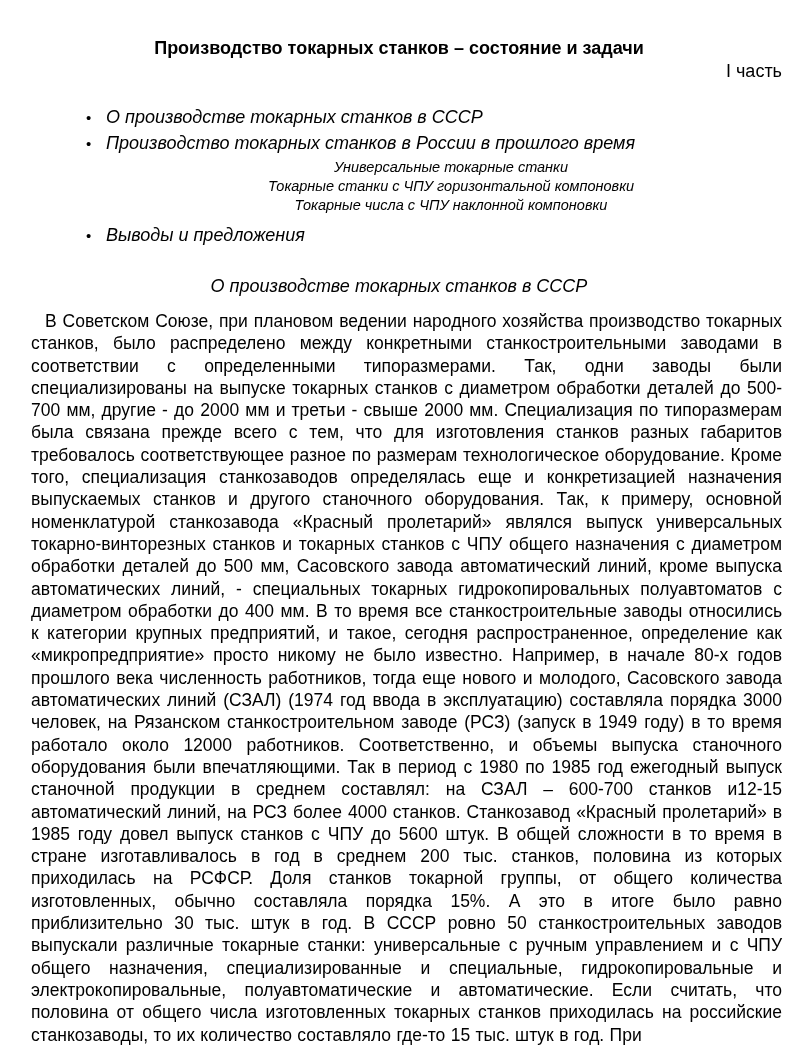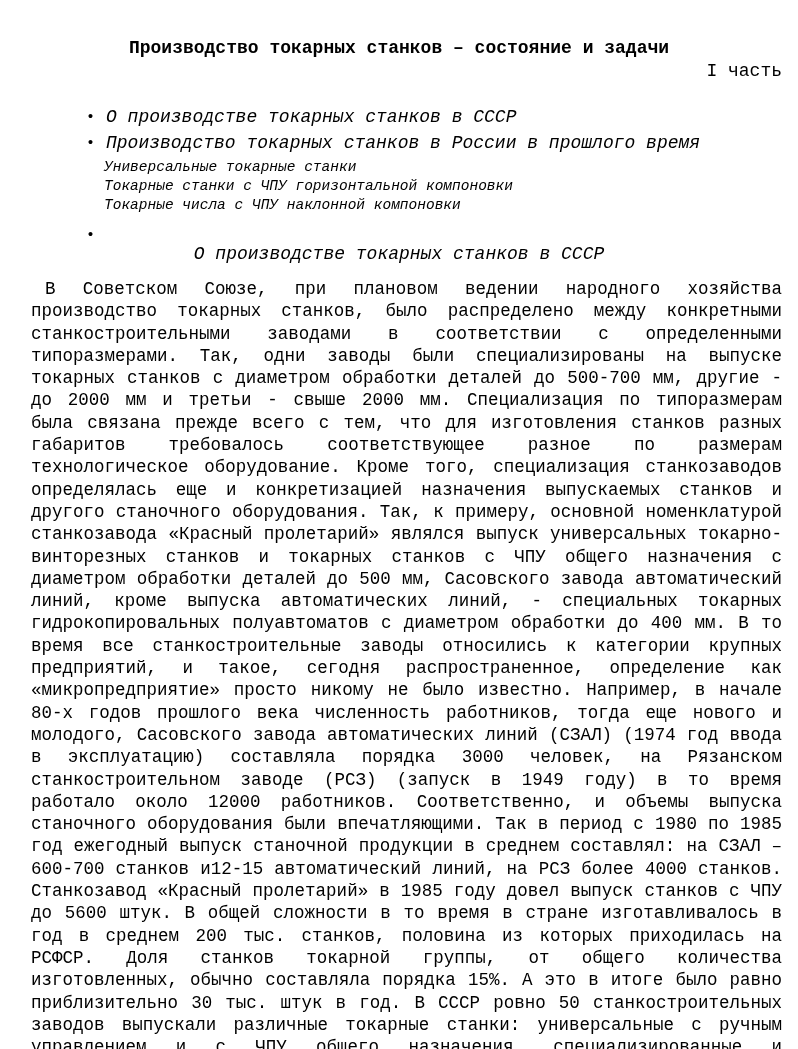--- a/index.html
+++ b/index.html
@@ -6,21 +6,21 @@
     margin: 0;
     padding: 0;
     background: #ffffff;
   }
   .page {
     position: relative;
     width: 798px;
     height: 1049px;
     background: #ffffff;
     color: #000000;
-    font-family: Liberation Mono, monospace;
+    font-family: Liberation Sans, sans-serif;
     overflow: hidden;
     box-sizing: border-box;
     padding-top: 37px;
   }
   .doc-title {
     text-align: center;
     font-weight: bold;
     font-size: 18px;
     line-height: 23px;
   }
@@ -51,20 +51,21 @@
   .toc-sublist {
     padding-left: 104px;
   }
   .toc-sub {
     font-style: italic;
     font-size: 14.5px;
     line-height: 19px;
   }
   .toc-sublist {
     margin-bottom: 9px;
+    text-align: center;
   }
   .section-heading {
     margin-top: 28px;
     text-align: center;
     font-style: italic;
     font-size: 18px;
     line-height: 23px;
   }
   .body-text {
     margin: 12px 16px 0 31px;
@@ -97,20 +98,21 @@
     </div>
 
     <div class="toc-sublist">
       <div class="toc-sub">Универсальные токарные станки</div>
       <div class="toc-sub">Токарные станки с ЧПУ горизонтальной компоновки</div>
       <div class="toc-sub">Токарные числа с ЧПУ наклонной компоновки</div>
     </div>
 
     <div class="toc-item">
       <span class="bullet">•</span>
+      <span>Выводы и предложения</span>
     </div>
 
   </div>
 
   <div class="section-heading">О производстве токарных станков в СССР</div>
 
   <p class="body-text">В Советском Союзе, при плановом ведении народного хозяйства производство токарных станков, было распределено между конкретными станкостроительными заводами в соответствии с определенными типоразмерами. Так, одни заводы были специализированы на выпуске токарных станков с диаметром обработки деталей до 500-700 мм, другие - до 2000 мм и третьи - свыше 2000 мм. Специализация по типоразмерам была связана прежде всего с тем, что для изготовления станков разных габаритов требовалось соответствующее разное по размерам технологическое оборудование. Кроме того, специализация станкозаводов определялась еще и конкретизацией назначения выпускаемых станков и другого станочного оборудования. Так, к примеру, основной номенклатурой станкозавода «Красный пролетарий» являлся выпуск универсальных токарно-винторезных станков и токарных станков с ЧПУ общего назначения с диаметром обработки деталей до 500 мм, Сасовского завода автоматический линий, кроме выпуска автоматических линий, - специальных токарных гидрокопировальных полуавтоматов с диаметром обработки до 400 мм. В то время все станкостроительные заводы относились к категории крупных предприятий, и такое, сегодня распространенное, определение как «микропредприятие» просто никому не было известно. Например, в начале 80-х годов прошлого века численность работников, тогда еще нового и молодого, Сасовского завода автоматических линий (СЗАЛ) (1974 год ввода в эксплуатацию) составляла порядка 3000 человек, на Рязанском станкостроительном заводе (РСЗ) (запуск в 1949 году) в то время работало около 12000 работников. Соответственно, и объемы выпуска станочного оборудования были впечатляющими. Так в период с 1980 по 1985 год ежегодный выпуск станочной продукции в среднем составлял: на СЗАЛ – 600-700 станков и12-15 автоматический линий, на РСЗ более 4000 станков. Станкозавод «Красный пролетарий» в 1985 году довел выпуск станков с ЧПУ до 5600 штук. В общей сложности в то время в стране изготавливалось в год в среднем 200 тыс. станков, половина из которых приходилась на РСФСР. Доля станков токарной группы, от общего количества изготовленных, обычно составляла порядка 15%. А это в итоге было равно приблизительно 30 тыс. штук в год. В СССР ровно 50 станкостроительных заводов выпускали различные токарные станки: универсальные с ручным управлением и с ЧПУ общего назначения, специализированные и специальные, гидрокопировальные и электрокопировальные, полуавтоматические и автоматические. Если считать, что половина от общего числа изготовленных токарных станков приходилась на российские станкозаводы, то их количество составляло где-то 15 тыс. штук в год. При</p>
 
 </div>
 

